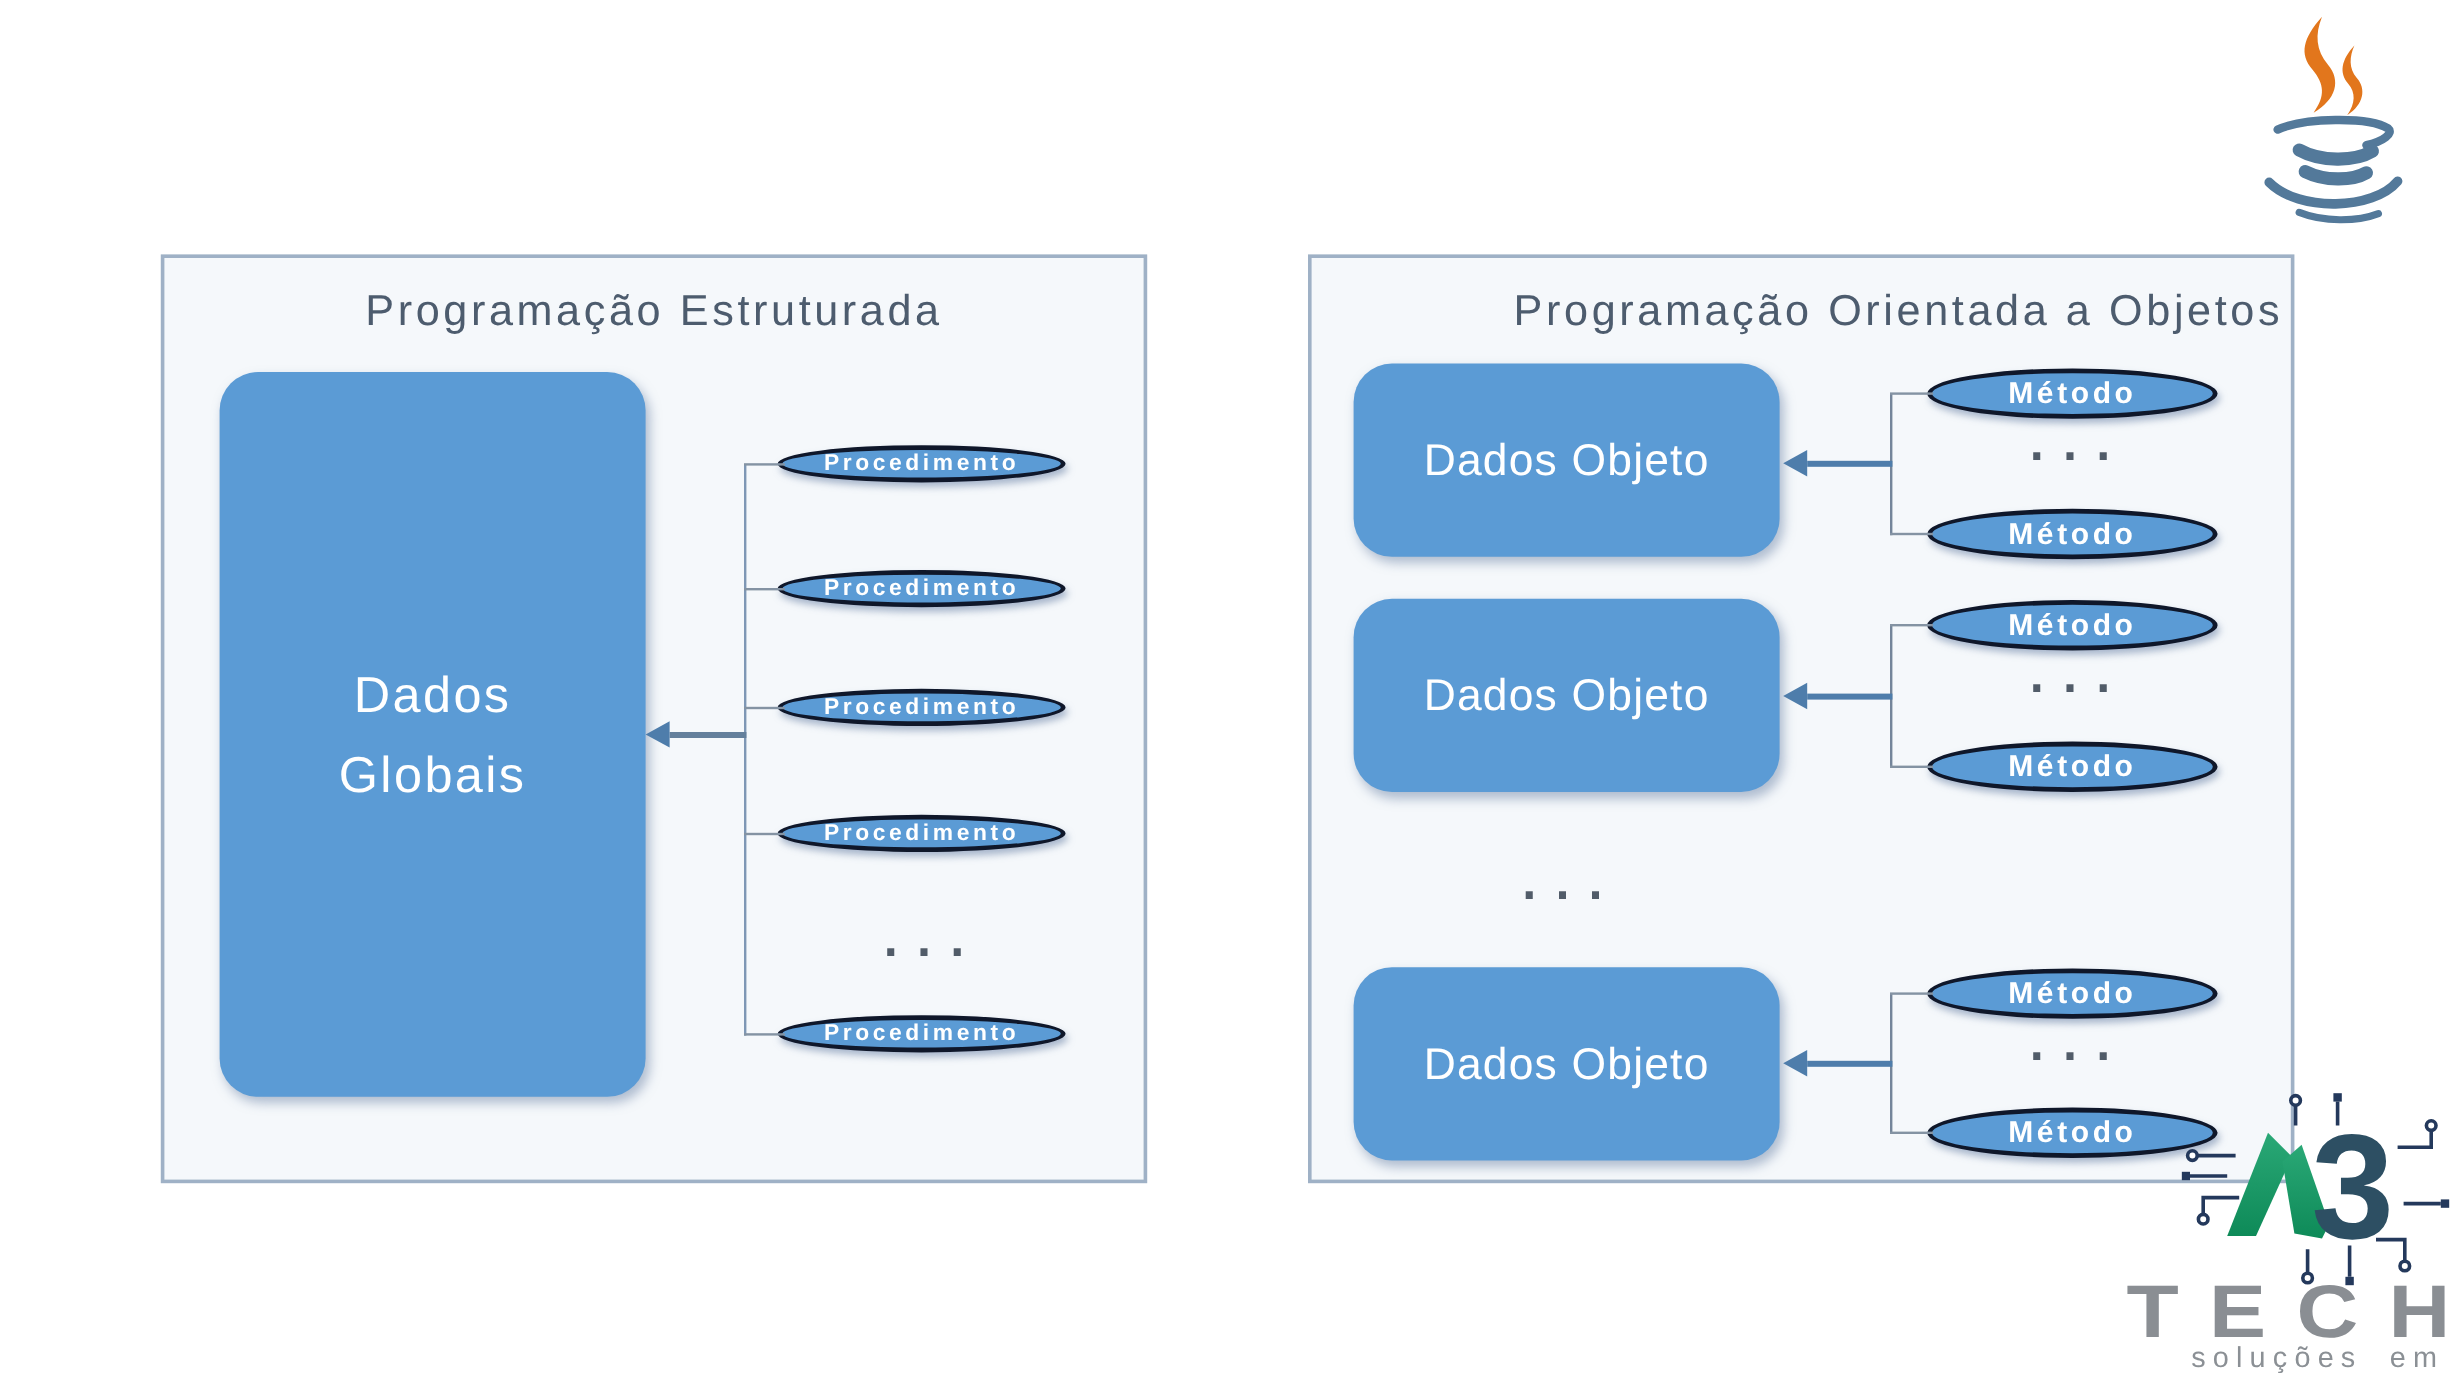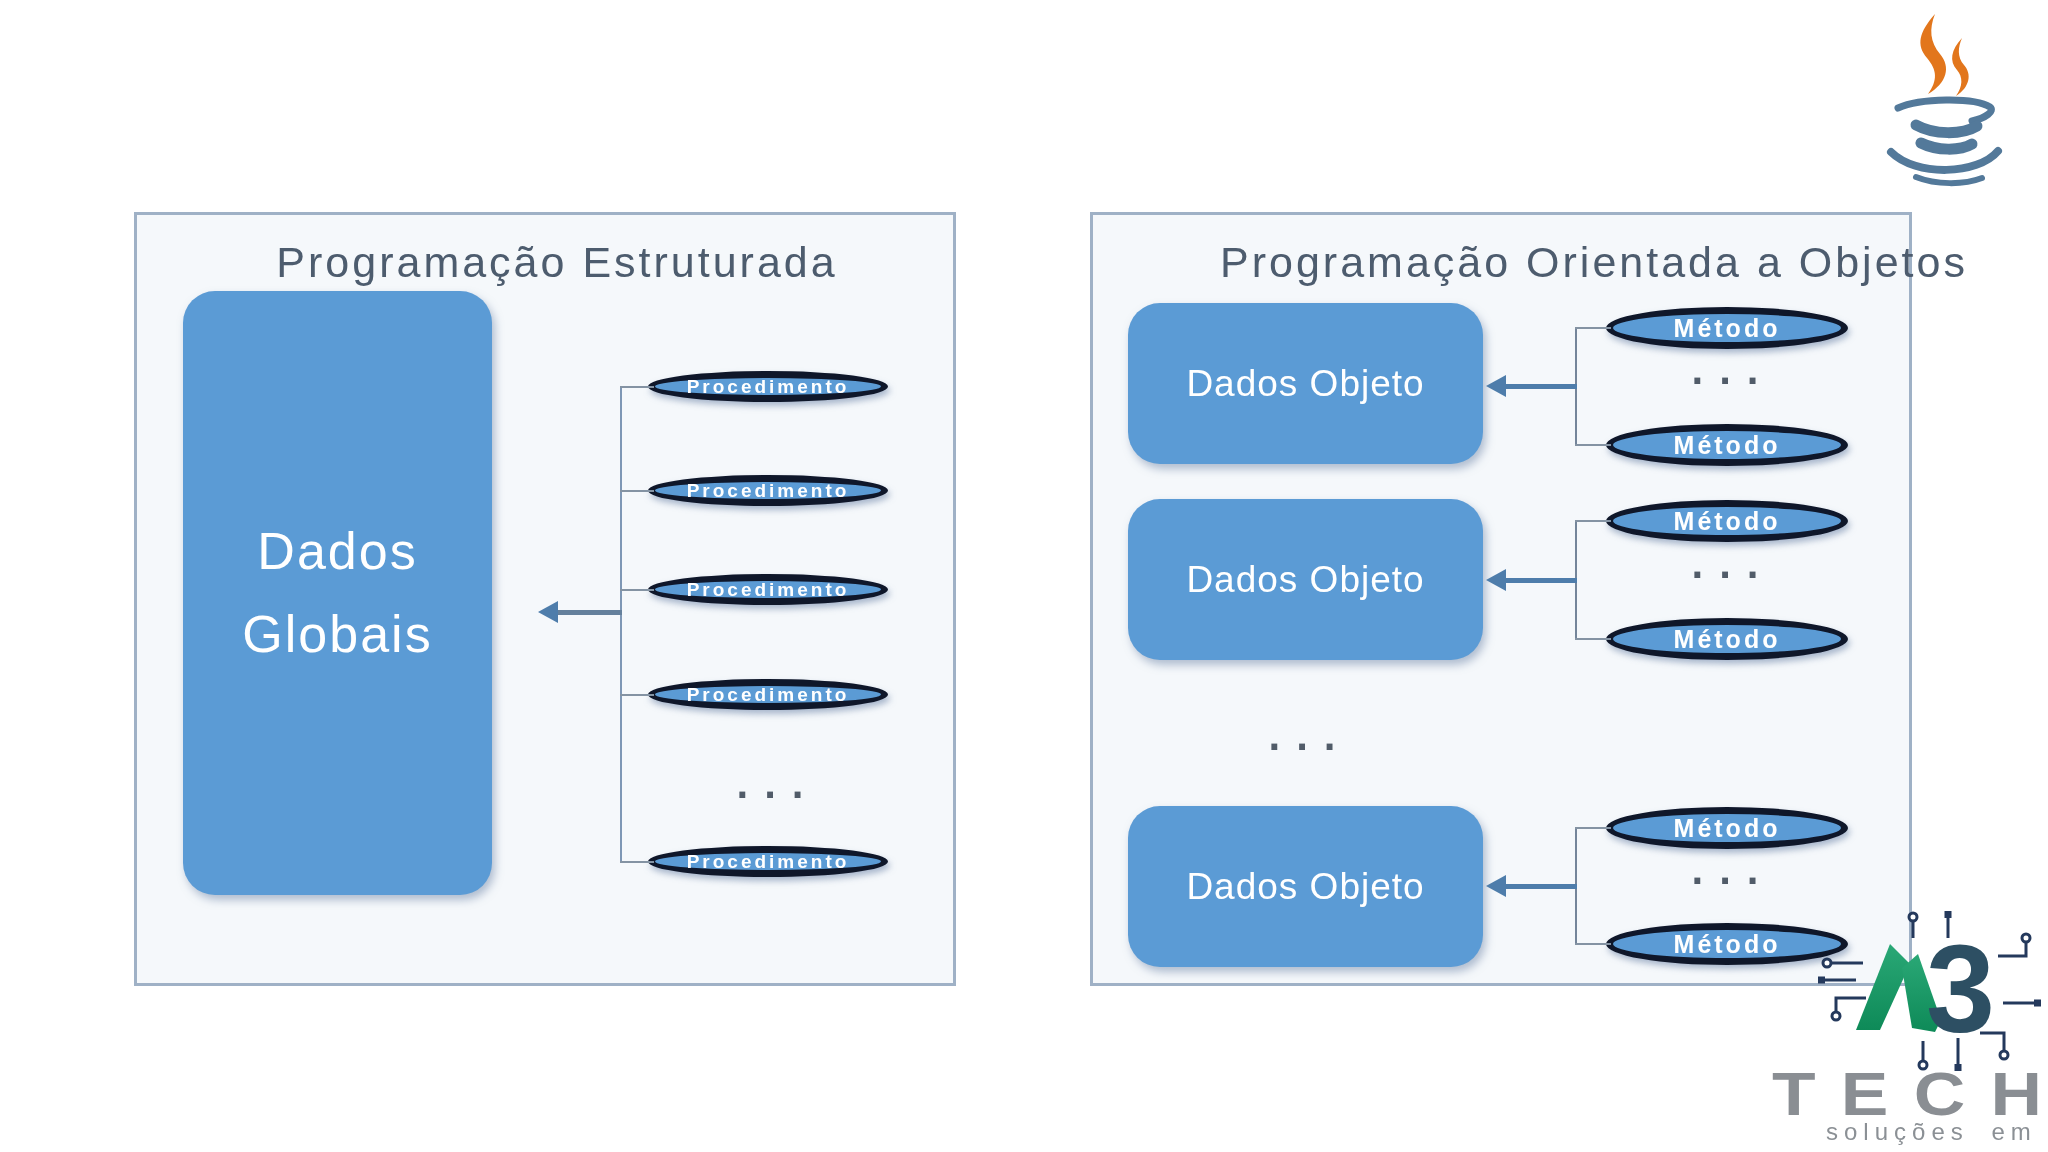--- a/index.html
+++ b/index.html
@@ -15,55 +15,54 @@
     background:#f5f8fb;
     border:3px solid #9fb1c6;
     box-sizing:border-box;
   }
   #left-panel-bg  { left:134px; top:212px; width:822px; height:774px; }
   #right-panel-bg { left:1090px; top:212px; width:822px; height:774px; }
 
   .panel-title {
     position:absolute;
     text-align:center;
-    font-size:43px;
+    font-size:36px;
     letter-spacing:3px;
     color:#4d5c6e;
     white-space:nowrap;
-    margin-left:12px;
   }
   #left-title  { left:134px;  width:822px; top:238px; }
   #right-title { left:1090px; width:984px; top:238px; }
 
   .datarect {
     position:absolute;
     background:#5b9bd5;
     border-radius:32px;
     color:#ffffff;
     display:flex; align-items:center; justify-content:center;
     text-align:center;
     box-shadow:3px 5px 9px rgba(105,130,165,.5);
   }
   #dados-globais {
-    left:183px; top:291px; width:309px; height:604px;
-    font-size:52px; letter-spacing:2px; line-height:1.6;
+    left:183px; top:310px; width:355px; height:604px;
+    font-size:42px; letter-spacing:2px; line-height:1.6;
     padding:0 60px; box-sizing:border-box;
   }
   .objbox {
     left:1128px; width:355px; height:161px;
     font-size:37px; letter-spacing:1px;
   }
   #objbox-0 { top:303px; }
   #objbox-1 { top:499px; }
   #objbox-2 { top:806px; }
 
   .ellipse {
     position:absolute;
     background:#5b9bd5;
-    border:7px solid #0f172a;
+    border:4px solid #0f172a;
     border-radius:50%;
     color:#ffffff;
     display:flex; align-items:center; justify-content:center;
     white-space:nowrap;
     box-shadow:2px 4px 6px rgba(105,130,165,.55);
     box-sizing:border-box;
     font-weight:600;
   }
   .proc { left:648px; width:240px; height:31px; font-size:19px; letter-spacing:3px; }
   #proc-0 { top:371px; } #proc-1 { top:475px; } #proc-2 { top:574px; }

